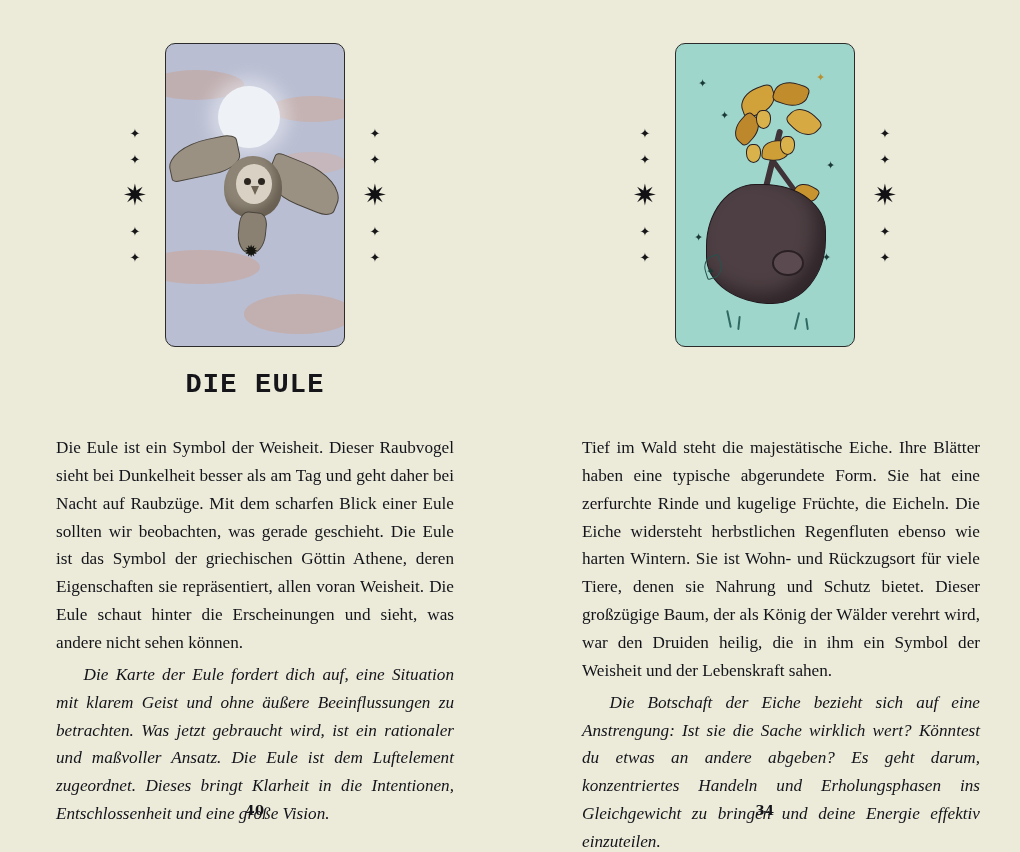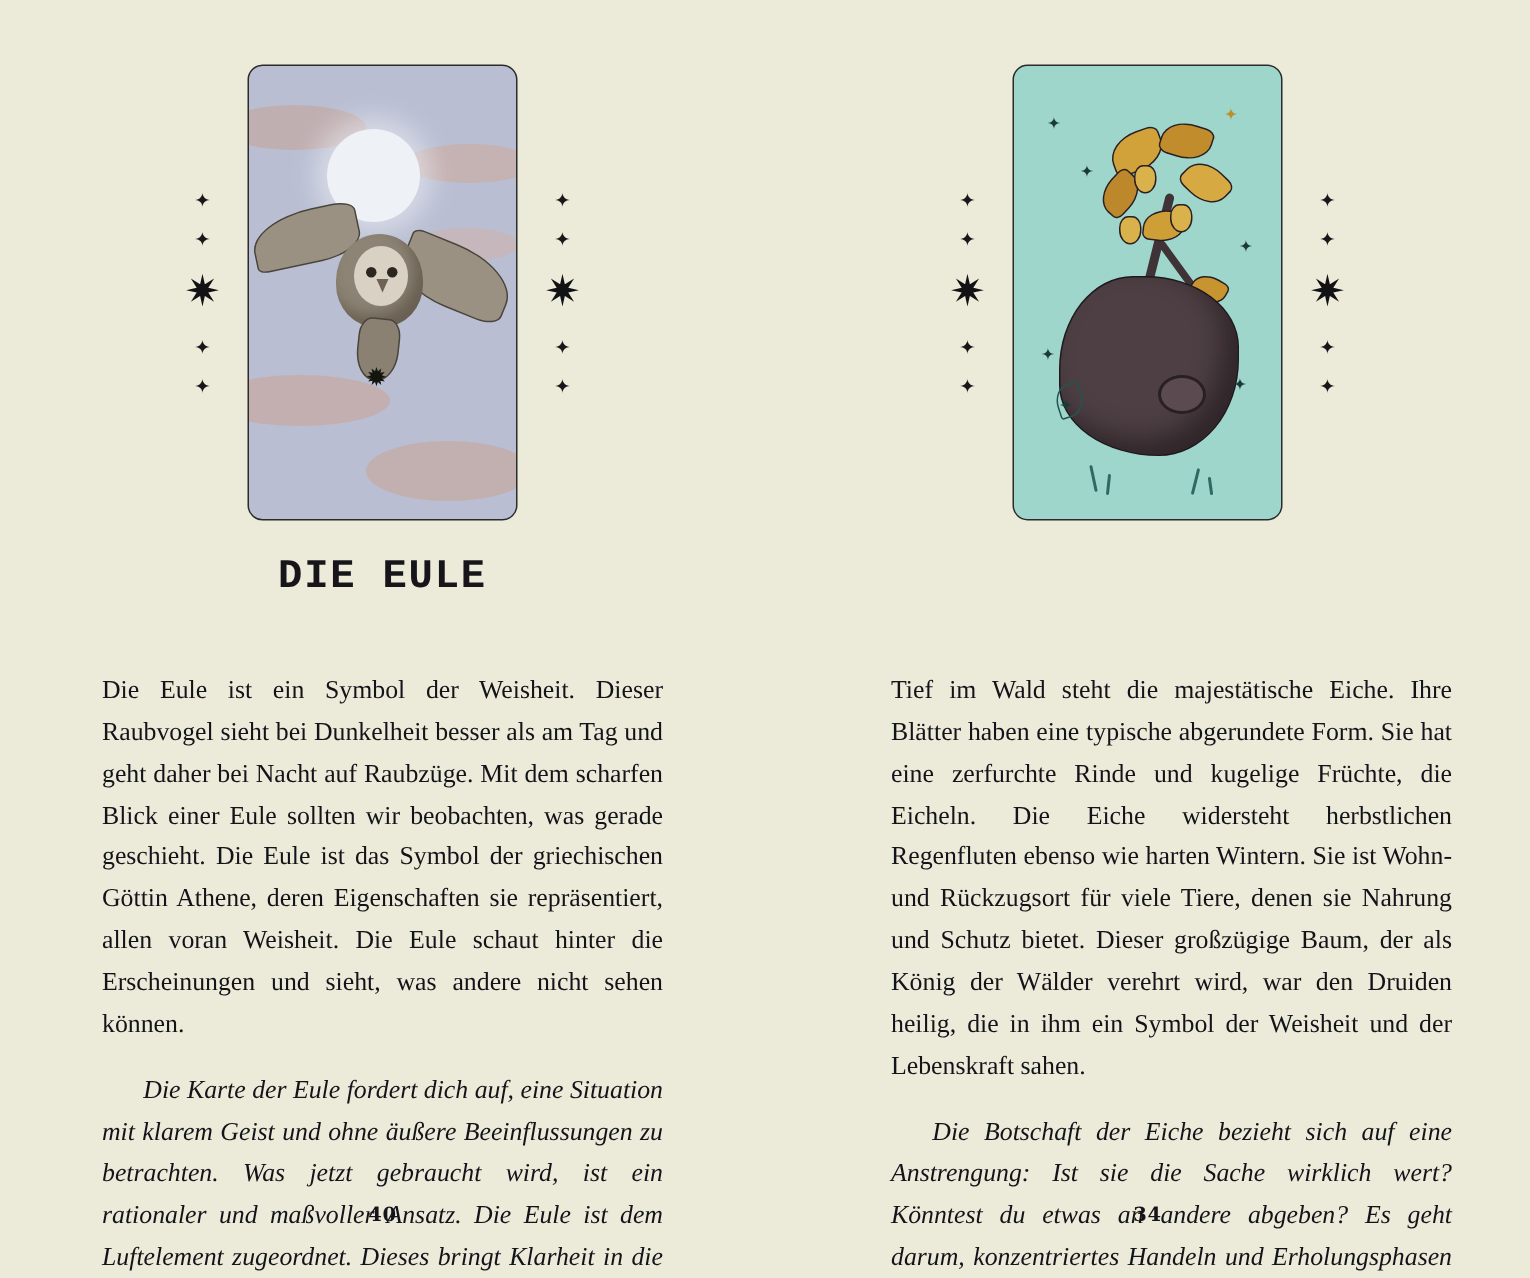--- a/index.html
+++ b/index.html
@@ -267,21 +267,21 @@
     width: 406px;
     font-size: 17.2px;
     line-height: 1.62;
     color: #13131a;
     text-align: justify;
     text-justify: inter-word;
     hyphens: manual;
   }
   .page.left .body-text { left: 52px; }
   .page.right .body-text { left: 68px; }
-  .body-text p { margin: 16px; }
+  .body-text p { margin: 4px; }
   .body-text p + p { text-indent: 1.6em; font-style: italic; }
   .folio {
     position: absolute;
     bottom: 34px;
     width: 100%;
     text-align: center;
     font-family: "DejaVu Serif", serif;
     font-weight: bold;
     font-size: 13px;
     letter-spacing: .5px;

